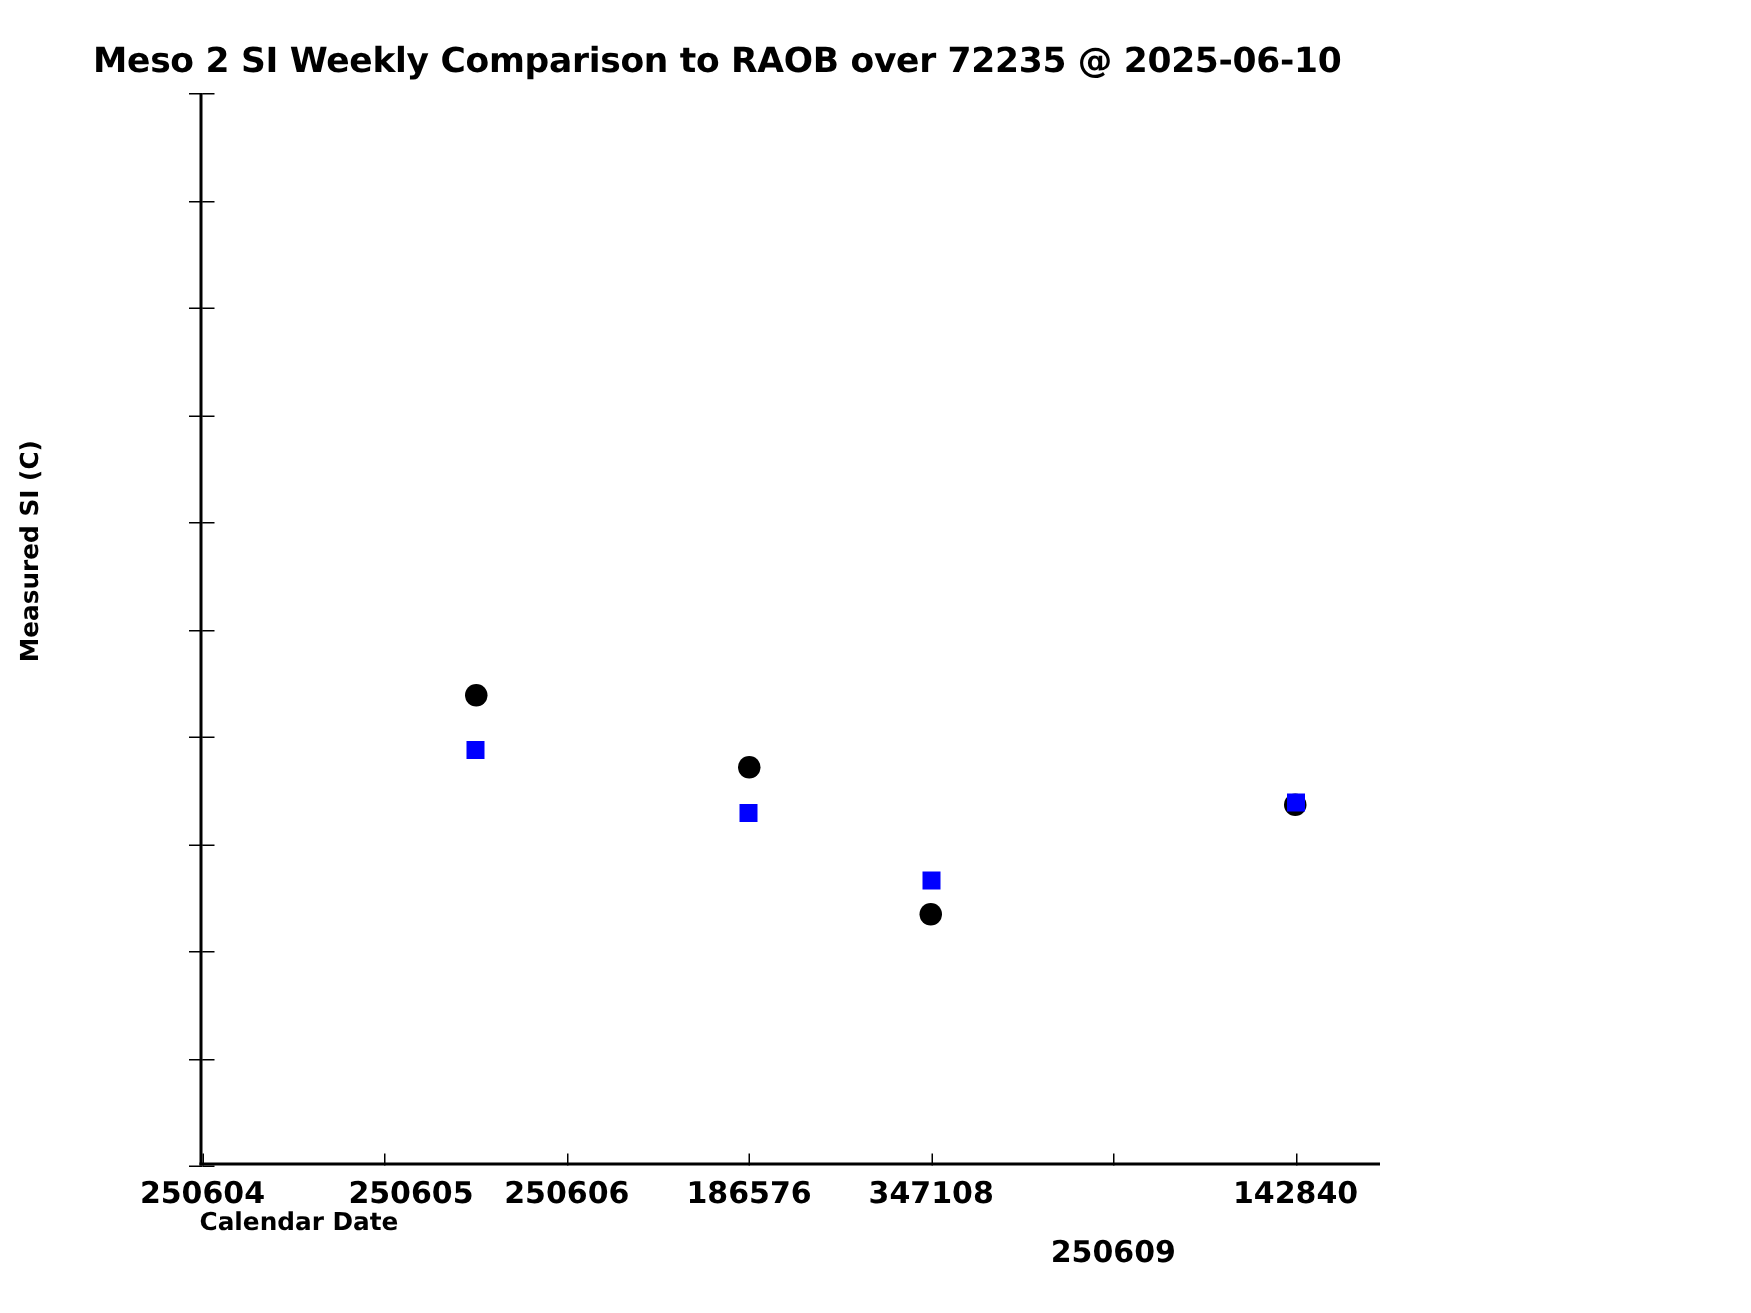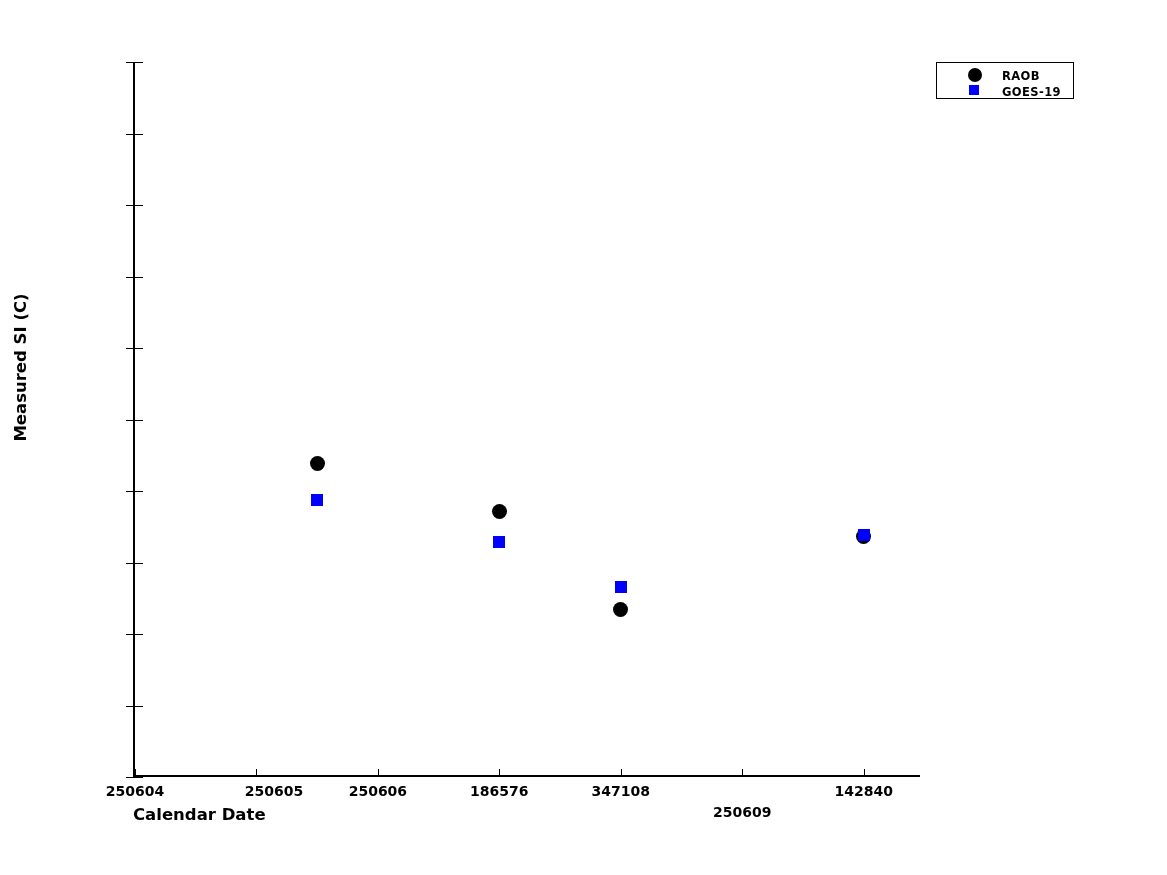--- a/index.html
+++ b/index.html
@@ -62,21 +62,21 @@
     width: 0;
     height: 8px;
     border-left: 1.6px solid #000;
   }
   .xlabel-tick {
     position: absolute;
     top: 10px;
     width: 160px;
     margin-left: -80px;
     text-align: center;
-    font-size: 14px;
+    font-size: 20px;
     font-weight: bold;
     color: #000;
     white-space: nowrap;
   }
   #x-axis-title {
     position: absolute;
     left: 133px;
     top: 805px;
     width: 787px;
     text-align: left;
@@ -137,20 +137,21 @@
     color: #000;
     white-space: nowrap;
     letter-spacing: 0.4px;
   }
 </style>
 </head>
 <body>
 
 <div id="figure">
 
+  <div id="chart-title">Meso 2 SI Weekly Comparison to RAOB over 72235 @ 2025-06-10</div>
 
   <div id="plot-area">
     <div id="y-ticks">
         <div class="tick-y" style="top: 0px;"></div>
         <div class="tick-y-in" style="top: 0px;"></div>
         <div class="tick-y" style="top: 71.5px;"></div>
         <div class="tick-y-in" style="top: 71.5px;"></div>
         <div class="tick-y" style="top: 143px;"></div>
         <div class="tick-y-in" style="top: 143px;"></div>
         <div class="tick-y" style="top: 214.5px;"></div>
@@ -175,43 +176,33 @@
         <div class="xlabel-tick" style="left: 0px; top: 721px;">250604</div>
         <div class="tick-x" style="left: 121.451px; top: 707px;"></div>
         <div class="xlabel-tick" style="left: 139px; top: 721px;">250605</div>
         <div class="tick-x" style="left: 242.901px; top: 707px;"></div>
         <div class="xlabel-tick" style="left: 242.901px; top: 721px;">250606</div>
         <div class="tick-x" style="left: 364.352px; top: 707px;"></div>
         <div class="xlabel-tick" style="left: 364.352px; top: 721px;">186576</div>
         <div class="tick-x" style="left: 485.802px; top: 707px;"></div>
         <div class="xlabel-tick" style="left: 485.802px; top: 721px;">347108</div>
         <div class="tick-x" style="left: 607.253px; top: 707px;"></div>
-        <div class="xlabel-tick" style="left: 607.253px; top: 742px;">250609</div>
+        <div class="xlabel-tick" style="left: 607.253px; top: 760px;">250609</div>
         <div class="tick-x" style="left: 728.704px; top: 707px;"></div>
         <div class="xlabel-tick" style="left: 728.704px; top: 721px;">142840</div>
       </div>
     <div id="data-points">
         <div class="marker-circle" title="RAOB: 6.9" style="left: 182.176px; top: 401.83px; background: rgb(0, 0, 0);"></div>
         <div class="marker-circle" title="RAOB: 3.6" style="left: 364.352px; top: 449.02px; background: rgb(0, 0, 0);"></div>
         <div class="marker-circle" title="RAOB: -3.3" style="left: 485.802px; top: 547.69px; background: rgb(0, 0, 0);"></div>
         <div class="marker-circle" title="RAOB: 1.8" style="left: 728.704px; top: 474.76px; background: rgb(0, 0, 0);"></div>
         <div class="marker-square" title="GOES-19: 4.4" style="left: 182.176px; top: 437.58px; background: rgb(0, 0, 255);"></div>
         <div class="marker-square" title="GOES-19: 1.4" style="left: 364.352px; top: 480.48px; background: rgb(0, 0, 255);"></div>
         <div class="marker-square" title="GOES-19: -1.7" style="left: 485.802px; top: 524.81px; background: rgb(0, 0, 255);"></div>
         <div class="marker-square" title="GOES-19: 1.9" style="left: 728.704px; top: 473.33px; background: rgb(0, 0, 255);"></div>
       </div>
   </div>
 
   <div id="x-axis-title">Calendar Date</div>
   <div id="y-axis-title">Measured SI (C)</div>
 
-  <div id="legend">
-      <div class="legend-row" style="top: 4px;">
-        <div class="marker-circle" style="position: absolute; left: 38px; top: 8px; background: rgb(0, 0, 0); width: 14px; height: 14px;"></div>
-        <div class="legend-label">RAOB</div>
-      </div>
-      <div class="legend-row" style="top: 20px;">
-        <div class="marker-square" style="position: absolute; left: 38px; top: 8px; background: rgb(0, 0, 255); width: 10px; height: 10px;"></div>
-        <div class="legend-label">GOES-19</div>
-      </div>
-    </div>
 
 </div>
 
 </body></html>

